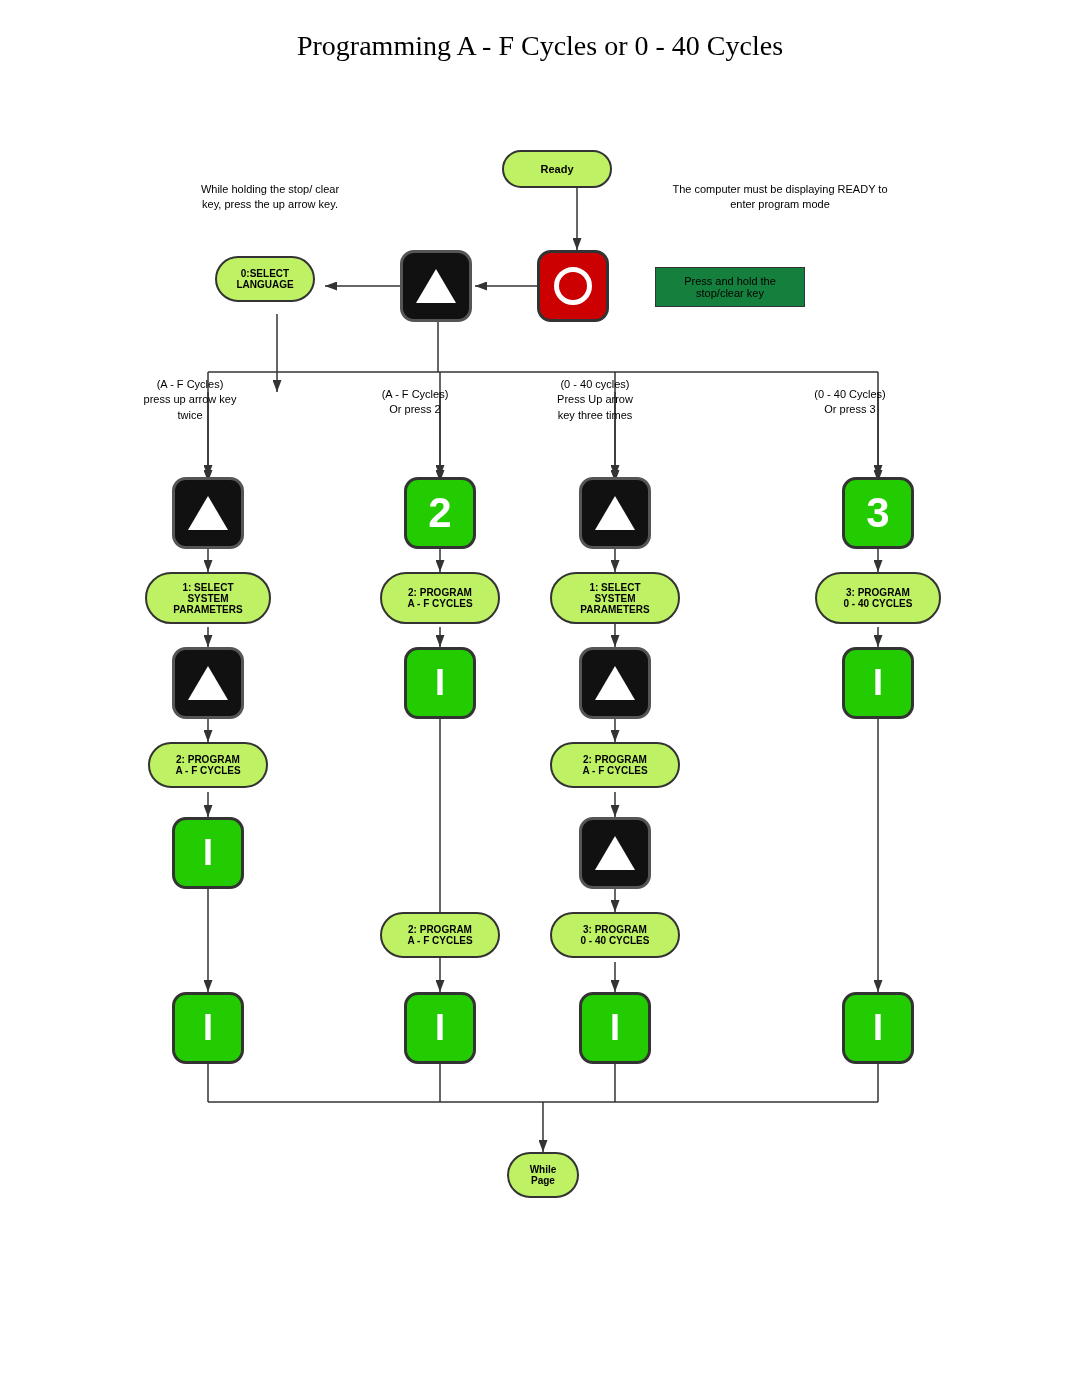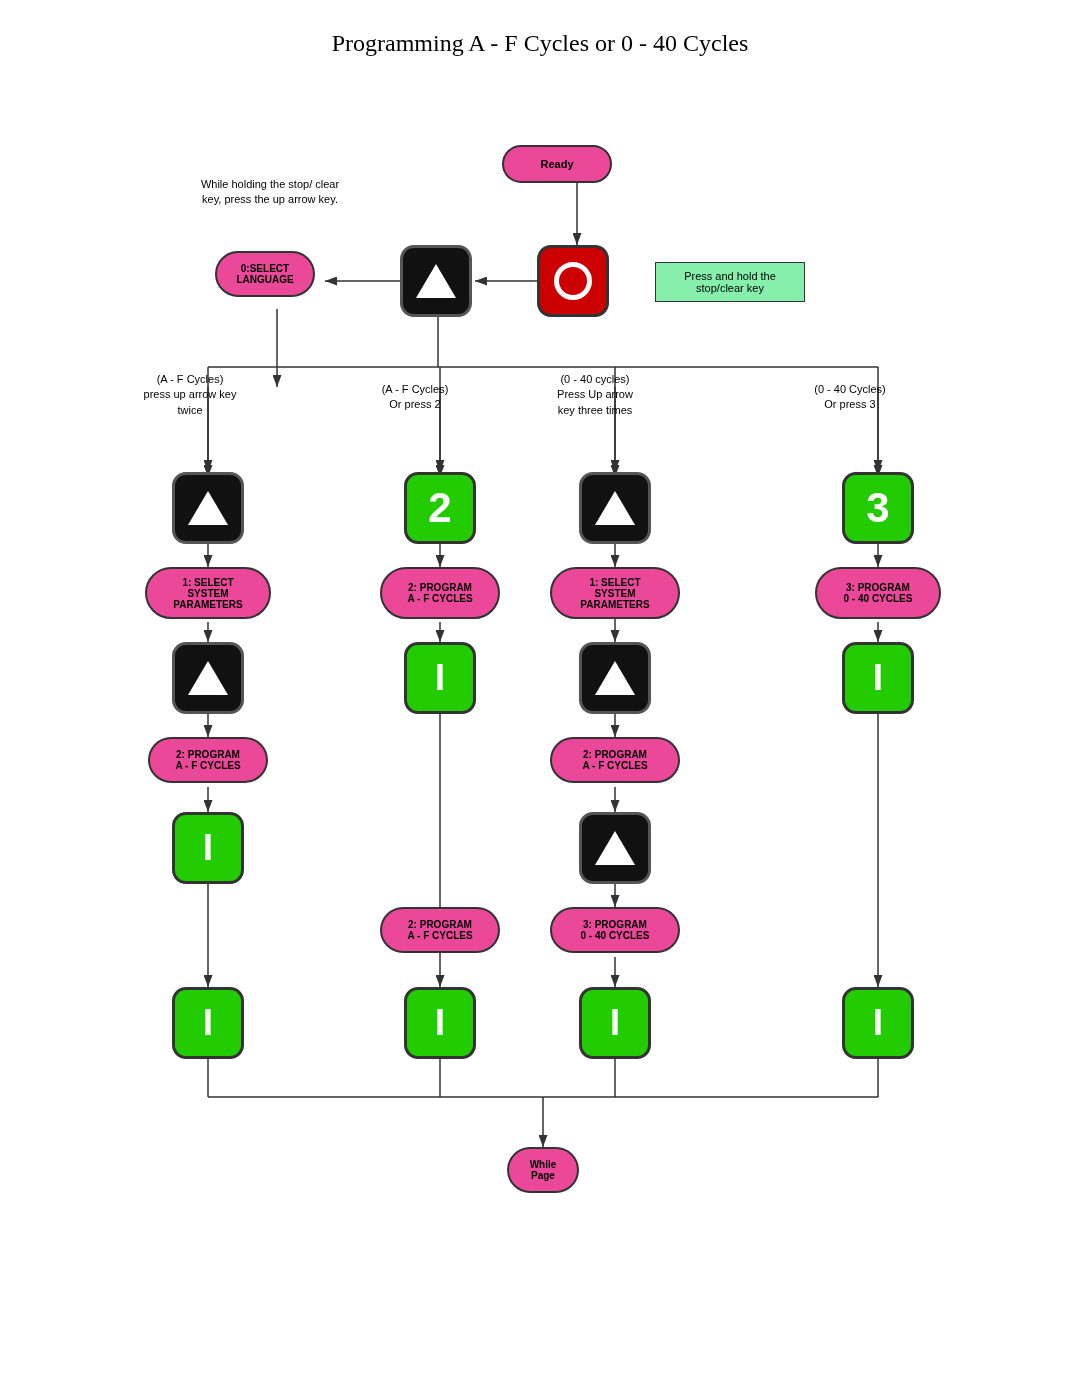--- a/index.html
+++ b/index.html
@@ -13,21 +13,21 @@
     }
     .page {
       width: 1080px;
       min-height: 1397px;
       background: #fff;
       position: relative;
       padding: 30px 40px;
     }
     h1 {
       text-align: center;
-      font-size: 24px;
+      font-size: 28px;
       font-weight: normal;
       margin-bottom: 20px;
       font-family: Georgia, serif;
     }
     .diagram {
       position: relative;
       width: 100%;
       height: 1250px;
     }
     
@@ -92,33 +92,33 @@
       position: absolute;
       font-size: 42px;
       font-weight: bold;
       color: white;
     }
     
     .oval {
       position: absolute;
       border: 2px solid #333;
       border-radius: 30px;
-      background: #ec4899;
+      background: #bef264;
       display: flex;
       align-items: center;
       justify-content: center;
       text-align: center;
       font-size: 11px;
       font-weight: bold;
       padding: 6px 10px;
     }
     .rect-label {
       position: absolute;
       border: 1.5px solid #333;
-      background: #86efac;
+      background: #15803d;
       display: flex;
       align-items: center;
       justify-content: center;
       text-align: center;
       font-size: 11px;
       padding: 5px 8px;
     }
     .note-text {
       position: absolute;
       font-size: 11px;
@@ -246,20 +246,24 @@
       <span style="font-size:10px; font-weight:bold; text-align:center; white-space:pre-line;">0:SELECT
 LANGUAGE</span>
     </div>
 
     <div class="note-text" style="left:155px; top:100px; width:150px;">
       <span>While holding the stop/
 clear key, press the up
 arrow key.</span>
     </div>
 
+    <div class="note-text" style="left:620px; top:100px; width:240px;">
+      <span>The computer must be displaying READY
+to enter program mode</span>
+    </div>
 
     <div class="rect-label" style="left:615px; top:185px; width:150px; height:40px;">
       <span style="font-size:11px; text-align:center;">Press and hold the
 stop/clear key</span>
     </div>
 
     <div class="note-text" style="left:85px; top:295px; width:130px;">
       <span style="white-space:pre-line;">(A - F Cycles)
 press up arrow key
 twice</span>

